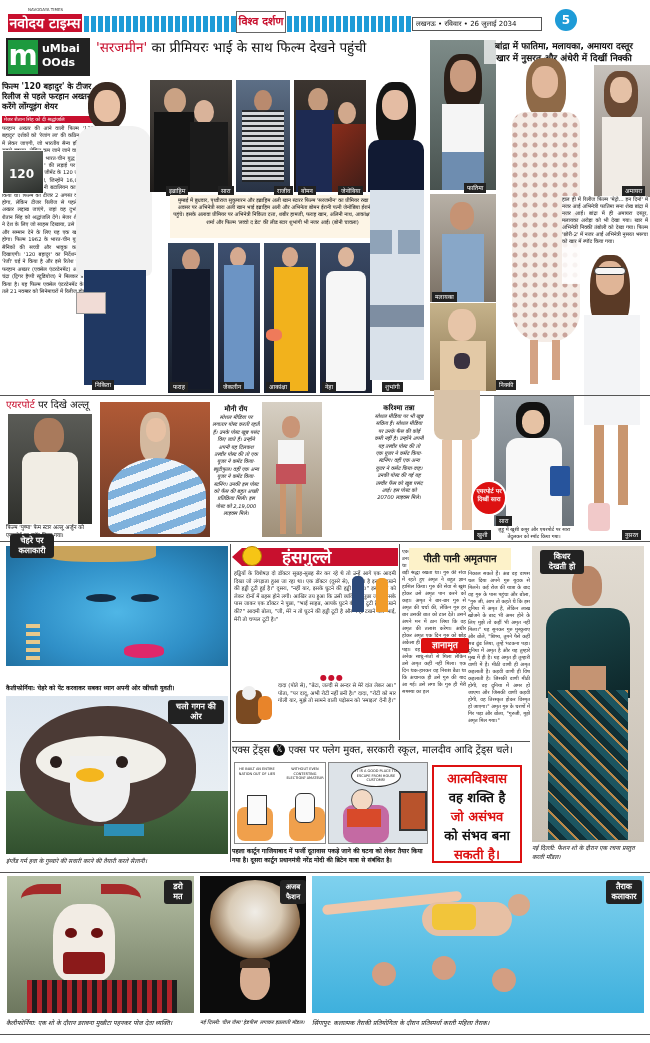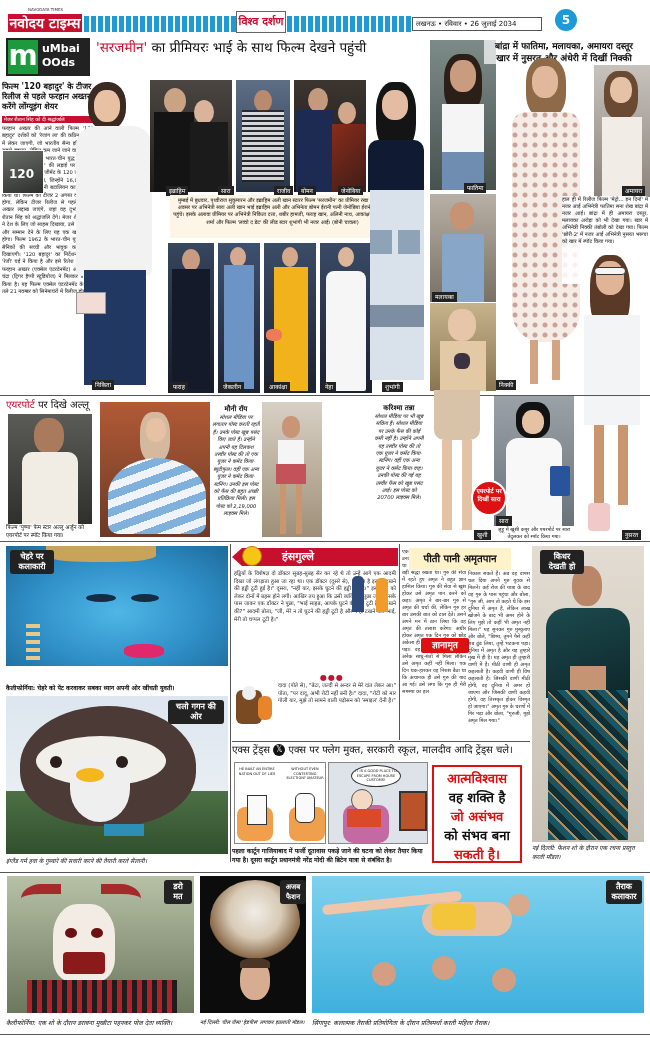--- a/index.html
+++ b/index.html
@@ -40,21 +40,21 @@
 
   .airport-head { position: absolute; left: 6px; top: 398px; font-size: 10px; line-height: 14px; }
   .airport-head .red { color: #c8102e; }
 
   .stamp { position: absolute; left: 471px; top: 480px; width: 36px; height: 36px; border-radius: 50%; background: #d11; color: #fff; font-size: 6px; line-height: 8px; text-align: center; padding-top: 5px; font-weight: bold; border: 2px solid #fff; }
 
   .profile-name { position: absolute; font-size: 7px; font-weight: bold; text-align: center; }
 
   
   .hasgulle-bar { position: absolute; left: 232px; top: 548px; width: 166px; height: 18px; background: #c8102e; clip-path: polygon(6% 0, 100% 0, 100% 100%, 6% 100%, 0 50%); }
-  .hasgulle-title { position: absolute; left: 282px; top: 549px; color: #fff; font-size: 11px; font-weight: bold; line-height: 16px; border-radius: 7px; }
+  .hasgulle-title { position: absolute; left: 282px; top: 549px; color: #fff; font-size: 17px; font-weight: bold; line-height: 16px; border-radius: 7px; }
   .smiley { position: absolute; left: 242px; top: 546px; width: 20px; height: 20px; border-radius: 50%; background: #f6c515; border: 1px solid #b08000; }
   .dots { position: absolute; left: 320px; top: 673px; color: #c8102e; font-size: 8px; letter-spacing: 1px; }
 
   .peeti-head { position: absolute; left: 409px; top: 548px; width: 102px; height: 22px; background: #fdf2c9; font-size: 10px; font-weight: bold; line-height: 22px; text-align: center; }
   .gyan-tag { position: absolute; left: 421px; top: 638px; width: 48px; height: 15px; background: #d11; color: #fff; font-size: 9px; font-weight: bold; line-height: 15px; text-align: center; border-radius: 2px; }
 
   .x-headline { position: absolute; left: 232px; top: 743px; width: 300px; font-size: 10px; line-height: 14px; white-space: nowrap; }
   .x-icon { display: inline-block; width: 12px; height: 12px; border-radius: 50%; background: #111; color: #fff; font-size: 8px; text-align: center; line-height: 12px; vertical-align: middle; }
 
   .quote-box { position: absolute; left: 432px; top: 765px; width: 90px; height: 98px; border: 2px solid #d11; text-align: center; font-weight: bold; font-size: 13px; line-height: 19px; padding-top: 2px; background: #fff; }
@@ -266,21 +266,21 @@
 
 <div class="rule-h" style="left:0;top:541px;width:650px;"></div>
 
 <div class="photo" style="left:6px;top:546px;width:222px;height:120px;background:radial-gradient(ellipse at 50% 55%,#4fb6e6 0,#2f8fc7 55%,#1e6a99 100%);">
   <div style="position:absolute;left:40px;top:0;width:110px;height:16px;background:#c9a35a;border-radius:0 0 40% 40%;"></div>
   <div style="position:absolute;left:80px;top:48px;width:30px;height:8px;border-radius:50%;background:#142c44;"></div>
   <div style="position:absolute;left:125px;top:48px;width:28px;height:8px;border-radius:50%;background:#142c44;"></div>
   <div style="position:absolute;left:118px;top:98px;width:40px;height:14px;border-radius:40%;background:#e0286a;"></div>
   <div style="position:absolute;left:20px;top:78px;width:14px;height:40px;background:repeating-linear-gradient(180deg,#e8c88b 0 4px,transparent 4px 8px);"></div>
 </div>
-<div class="tag" style="left:10px;top:550px;width:44px;">चेहरे पर कलाकारी</div>
+<div class="tag" style="left:10px;top:534px;width:44px;">चेहरे पर कलाकारी</div>
 <div class="caption" style="left:6px;top:683px;width:224px;font-size:6.1px;font-weight:bold;">कैलीफोर्निया: चेहरे को पेंट करवाकर सबका ध्यान अपनी ओर खींचती युवती।</div>
 
 <div class="photo" style="left:6px;top:696px;width:222px;height:158px;background:linear-gradient(180deg,#dde6ef 0,#e8eef3 60%,#4d7046 60%,#31502e 100%);">
   <div style="position:absolute;left:14px;top:10px;width:176px;height:120px;border-radius:50% 50% 45% 45%;background:#4b3a35;"></div>
   <div style="position:absolute;left:30px;top:40px;width:130px;height:50px;border-radius:50%;background:#f1efe9;"></div>
   <div style="position:absolute;left:64px;top:60px;width:60px;height:66px;border-radius:0 0 50% 50%;background:#efefef;"></div>
   <div style="position:absolute;left:70px;top:72px;width:28px;height:14px;border-radius:50%;background:#f4b61e;"></div>
   <div style="position:absolute;left:44px;top:60px;width:12px;height:12px;border-radius:50%;background:#2a1f1d;"></div>
   <div style="position:absolute;left:110px;top:60px;width:12px;height:12px;border-radius:50%;background:#2a1f1d;"></div>
   <div style="position:absolute;left:98px;top:128px;width:40px;height:12px;background:#2d8fb5;"></div>

